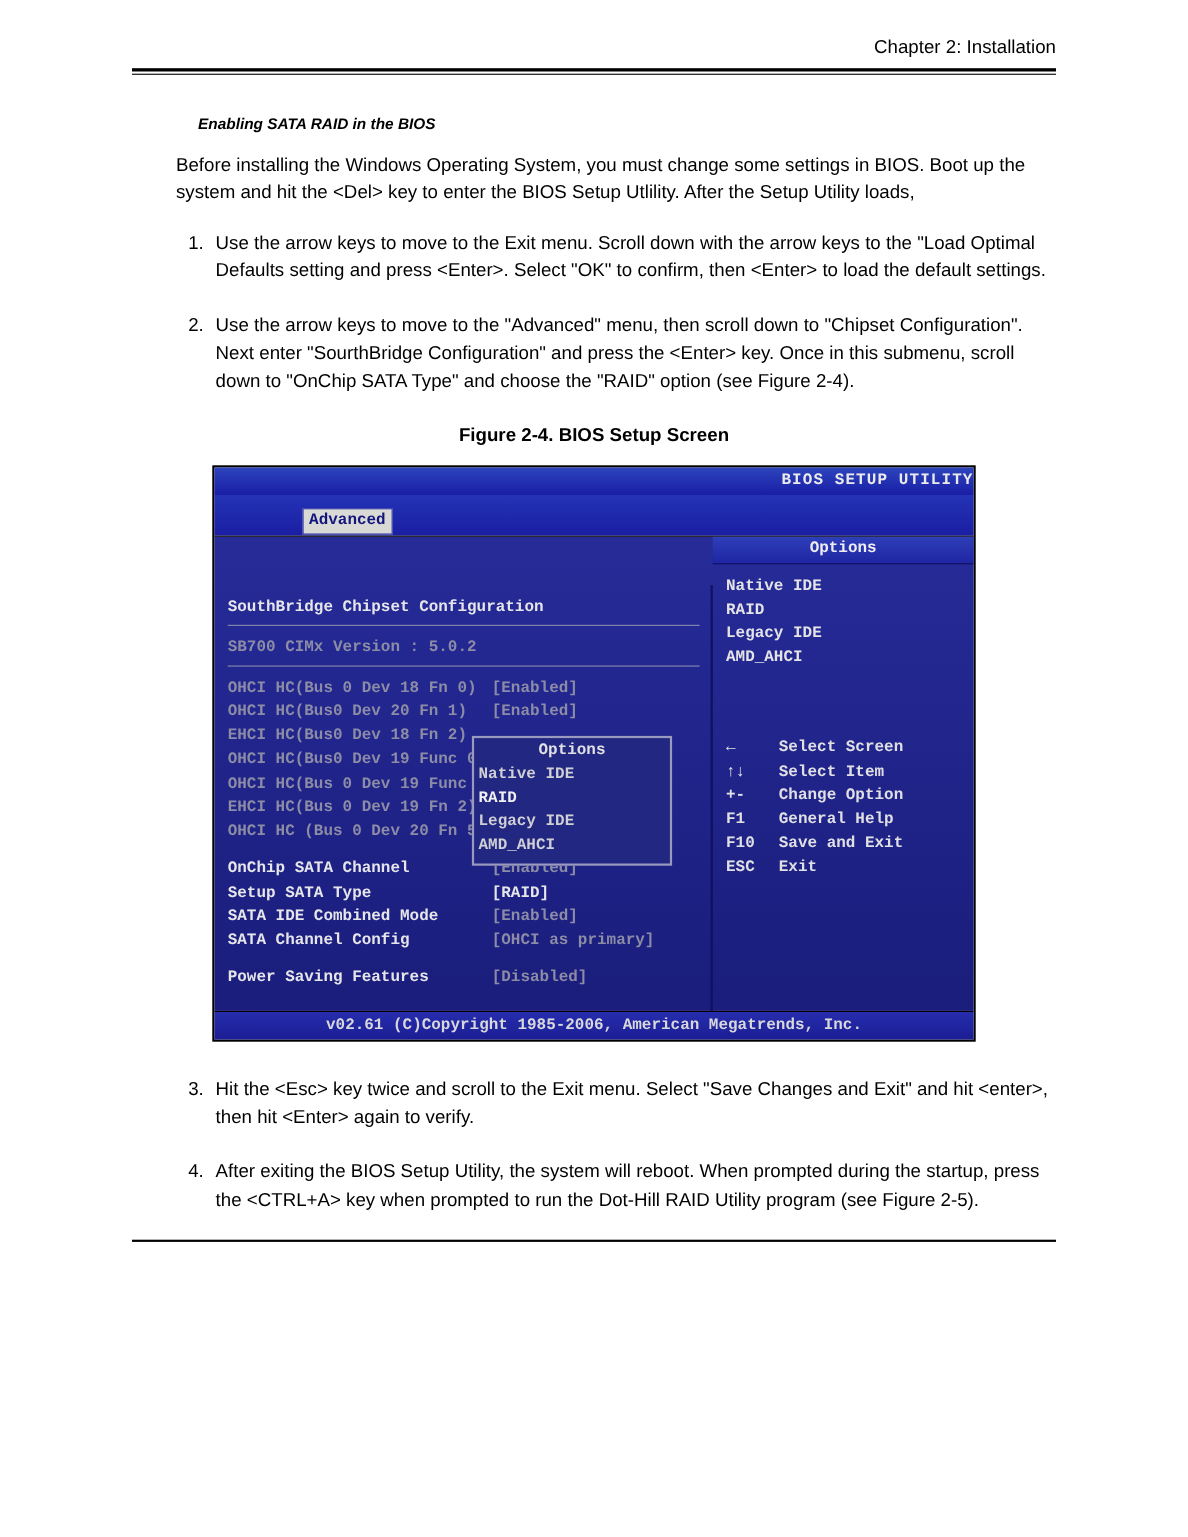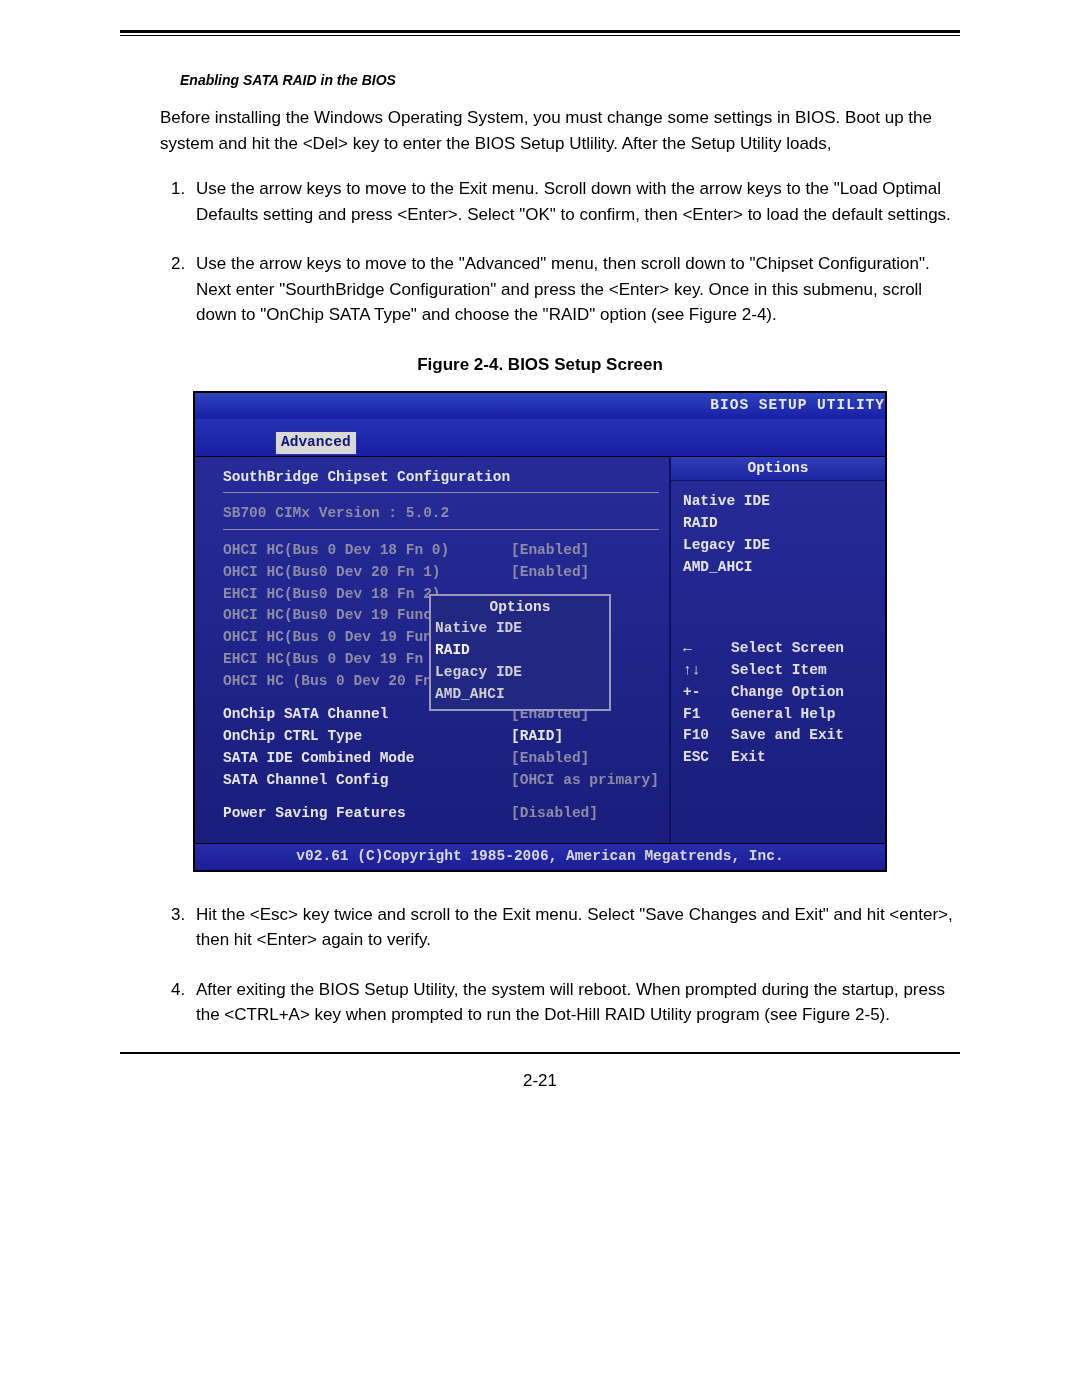--- a/index.html
+++ b/index.html
@@ -84,24 +84,25 @@
   }
   .bios-body {
     display: flex;
     background: #222781;
     background: linear-gradient(#262b98,#1a1d7b);
     border-top: 1px solid #000;
     min-height: 370px;
   }
   .bios-main {
     flex: 1;
-    padding: 10px 10px 18px 28px;
+    padding: 10px 10px 18px 12px;
     position: relative;
     color: #d1d1d6;
     border-right: 2px solid #0f1060;
+    margin-top: 44px;
   }
   .bios-side {
     width: 215px;
     padding: 10px 10px 10px 12px;
     color: #e4e4e6;
   }
   .bios-side-title {
     background: linear-gradient(#2e3fb8,#1f25a3);
     color: #eeeef0;
     text-align: center;
@@ -110,21 +111,21 @@
     border-bottom: 1px solid #0d0f60;
   }
   .bios-hr {
     border: none;
     border-top: 1px solid #8b8bb0;
     margin: 4px 0 10px 0;
     width: 100%;
   }
   .muted { color: #8c8ca6; }
   .hl { color: #e6e6ea; }
-  .row { display: flex; gap: 48px; }
+  .row { display: flex; }
   .row .lab { width: 240px; white-space: pre; }
   .row .val { white-space: pre; }
   .gap { height: 12px; }
   .popup {
     position: absolute;
     left: 234px;
     top: 137px;
     width: 170px;
     background: #222781;
     border: 2px solid #9a9ac0;
@@ -156,20 +157,21 @@
     text-align: center;
     margin-top: 14px;
     font-size: 17px;
   }
   .cimx { white-space: pre; }
 </style>
 </head>
 <body>
 
 <div class="page">
+  <div class="chapter-header">Chapter 2: Installation</div>
   <div class="rule-double"></div>
 
   <div class="section-title">Enabling SATA RAID in the BIOS</div>
 
   <p class="intro">Before installing the Windows Operating System, you must change some settings in BIOS. Boot up the system and hit the &lt;Del&gt; key to enter the BIOS Setup Utlility. After the Setup Utility loads,</p>
 
   <ol class="steps">
     <li>Use the arrow keys to move to the Exit menu. Scroll down with the arrow keys to the "Load Optimal Defaults setting and press &lt;Enter&gt;. Select "OK" to confirm, then &lt;Enter&gt; to load the default settings.</li>
     <li>Use the arrow keys to move to the "Advanced" menu, then scroll down to "Chipset Configuration". Next enter "SourthBridge Configuration" and press the &lt;Enter&gt; key. Once in this submenu, scroll down to "OnChip SATA Type" and choose the "RAID" option (see Figure 2-4).</li>
   </ol>
@@ -216,21 +218,21 @@
             <span class="lab">OHCI HC (Bus 0 Dev 20 Fn 5)</span>
             <span class="val"></span>
           </div>
 
         <div class="gap"></div>
         <div class="row hl">
             <span class="lab">OnChip SATA Channel</span>
             <span class="val muted">[Enabled]</span>
           </div>
         <div class="row hl" style="color:#e6e6ea;">
-            <span class="lab">OnChip CTRL Type</span>
+            <span class="lab">Setup SATA Type</span>
             <span class="val">[RAID]</span>
           </div>
         <div class="row hl">
             <span class="lab">SATA IDE Combined Mode</span>
             <span class="val muted">[Enabled]</span>
           </div>
         <div class="row hl">
             <span class="lab">SATA Channel Config</span>
             <span class="val muted">[OHCI as primary]</span>
           </div>
@@ -287,14 +289,13 @@
     </div>
     <div class="bios-footer">v02.61 (C)Copyright 1985-2006, American Megatrends, Inc.</div>
   </div>
 
   <ol class="steps" start="3">
     <li>Hit the &lt;Esc&gt; key twice and scroll to the Exit menu. Select "Save Changes and Exit" and hit &lt;enter&gt;, then hit &lt;Enter&gt; again to verify.</li>
     <li>After exiting the BIOS Setup Utility, the system will reboot. When prompted during the startup, press the &lt;CTRL+A&gt; key when prompted to run the Dot-Hill RAID Utility program (see Figure 2-5).</li>
   </ol>
 
   <div class="rule-single"></div>
-  <div class="page-num">2-21</div>
 </div>
 
 </body></html>

